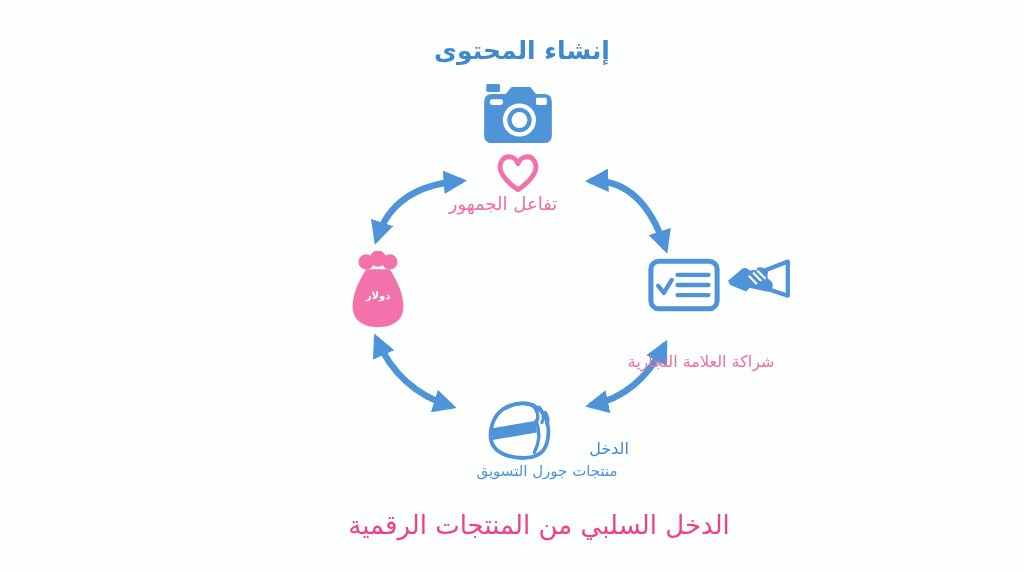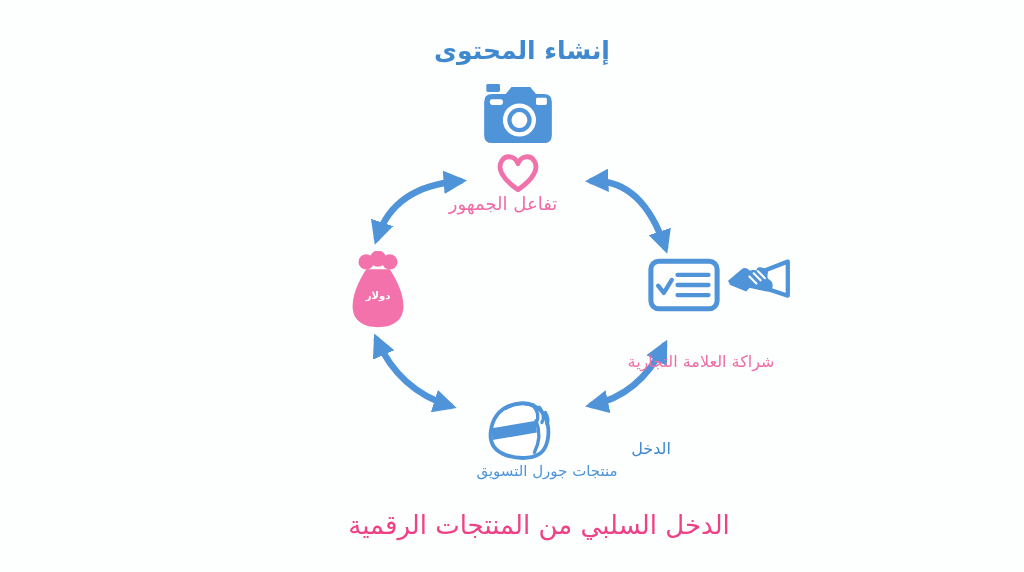--- a/index.html
+++ b/index.html
@@ -10,21 +10,21 @@
   .canvas{position:relative;width:1024px;height:572px;background:#fdfffe;}
   .abs{position:absolute;}
   .title{
     top:36px;left:372px;width:300px;text-align:center;
     font-size:25px;font-weight:bold;color:#4189cf;
   }
   .lbl{font-weight:normal;text-align:center;}
   .lbl-audience{top:193px;left:403px;width:200px;font-size:18px;color:#f06ca6;}
   .lbl-partnership{top:312px;left:601px;width:200px;font-size:16px;color:#f06ca6;margin-top:40px;}
   .lbl-affiliate{top:289px;left:200px;width:144px;font-size:14.5px;color:#4189cf;text-align:right;}
-  .lbl-income{top:439px;left:584px;width:50px;font-size:16px;color:#4189cf;margin-left:42px;}
+  .lbl-income{top:439px;left:584px;width:50px;font-size:16px;color:#4189cf;}
   .lbl-income-sub{top:462px;left:447px;width:200px;font-size:15px;color:#4f94d8;}
   .lbl-emphasis{top:510px;left:339px;width:400px;font-size:26px;color:#ef4186;}
   .bag-text{top:290px;left:346px;width:64px;text-align:center;font-size:10px;color:#ffffff;font-weight:bold;}
   svg{display:block;}
   .arrows{top:0;left:0;}
 </style>
 </head>
 <body>
 
 <div class="canvas">

